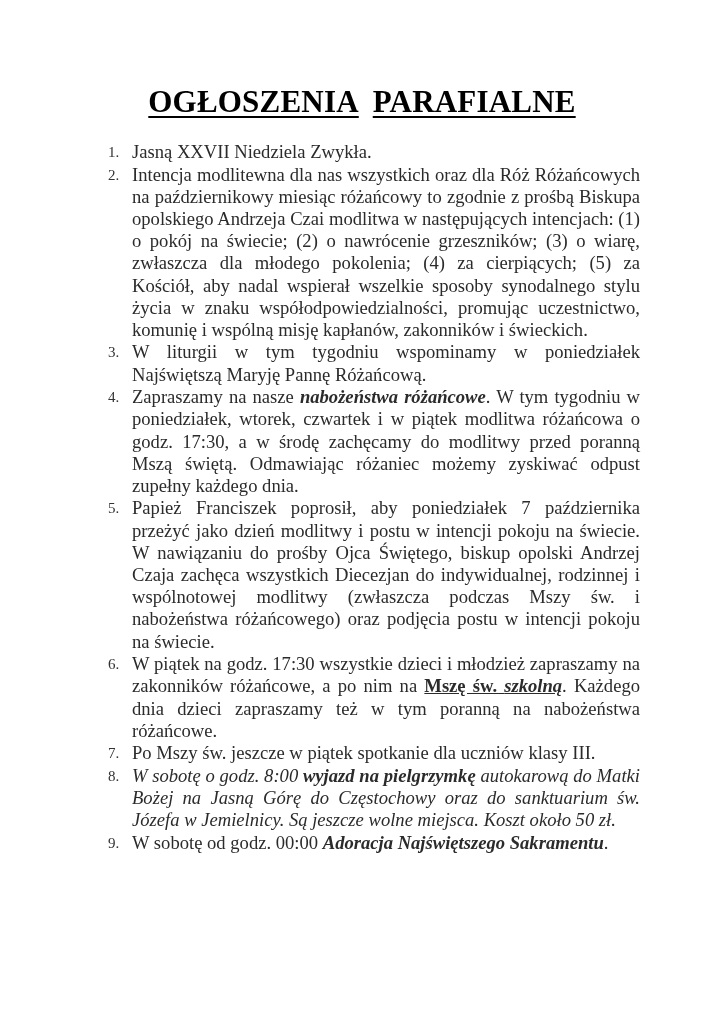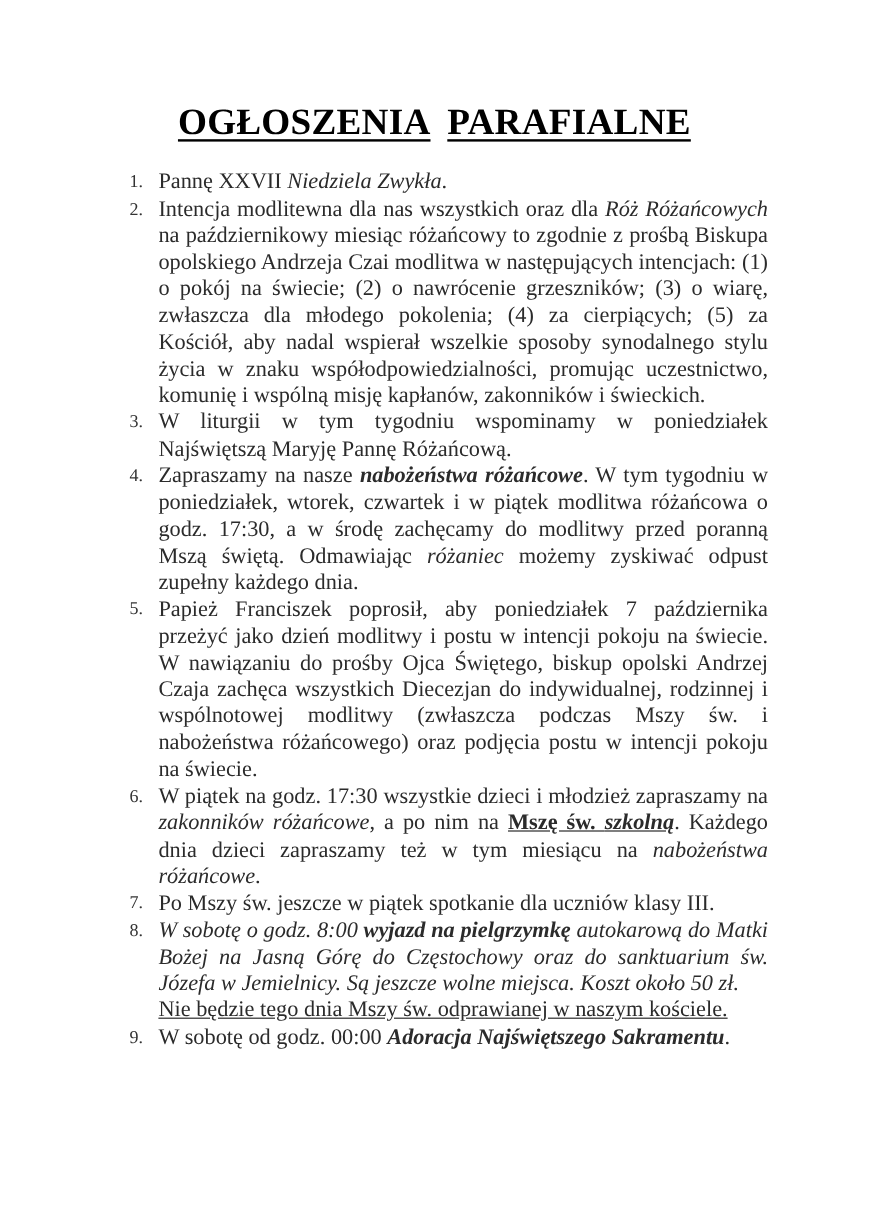--- a/index.html
+++ b/index.html
@@ -25,57 +25,56 @@
     margin: 0; padding: 0; list-style: none;
     font-size: 18.6px; line-height: 22.2px;
   }
   ol.list li {
     position: relative; padding-left: 24px; margin: 0 0 0.3px 0;
     text-align: justify;
   }
   ol.list li .num {
     position: absolute; left: 0; top: 0; font-size: 15px; color: #333;
   }
-  .i { font-style: italic; }
+  .i { }
   .b { font-weight: bold; }
   .bi { font-weight: bold; font-style: italic; }
   .u { text-decoration: underline; }
   .last-line { text-align-last: left; font-style: italic; }
   .block { display: block; }
 </style>
 </head>
 <body>
 
 <div class="page">
   <h1 class="title"><span>OGŁOSZENIA</span><span class="gap"> </span><span>PARAFIALNE</span></h1>
 
   <ol class="list">
     <li>
-      <span class="num">1.</span><span>Pannę XXVII </span><span class="i">Niedziela Zwykła</span><span>.</span>
+      <span class="num">1.</span><span>Jasną XXVII </span><span class="i">Niedziela Zwykła</span><span>.</span>
     </li>
     <li>
       <span class="num">2.</span><span>Intencja modlitewna dla nas wszystkich oraz dla </span><span class="i">Róż Różańcowych</span><span>  na październikowy miesiąc różańcowy to zgodnie z prośbą Biskupa opolskiego Andrzeja Czai modlitwa w następujących intencjach: (1) o pokój na świecie; (2) o nawrócenie grzeszników; (3) o wiarę, zwłaszcza dla młodego pokolenia; (4) za cierpiących; (5) za Kościół, aby nadal wspierał wszelkie sposoby synodalnego stylu życia w znaku współodpowiedzialności, promując uczestnictwo, komunię i wspólną misję kapłanów, zakonników i świeckich.</span>
     </li>
     <li>
       <span class="num">3.</span><span>W liturgii w tym tygodniu wspominamy w poniedziałek Najświętszą Maryję Pannę Różańcową.</span>
     </li>
     <li>
       <span class="num">4.</span><span>Zapraszamy na nasze </span><span class="bi">nabożeństwa różańcowe</span><span>. W tym tygodniu w poniedziałek, wtorek, czwartek i w piątek modlitwa różańcowa o godz. 17:30, a w środę zachęcamy do modlitwy przed poranną Mszą świętą. Odmawiając </span><span class="i">różaniec</span><span> możemy zyskiwać odpust zupełny każdego dnia.</span>
     </li>
     <li>
       <span class="num">5.</span><span>Papież Franciszek poprosił, aby poniedziałek 7 października przeżyć jako dzień modlitwy i postu w intencji pokoju na świecie. W nawiązaniu do prośby Ojca Świętego, biskup opolski Andrzej Czaja zachęca wszystkich Diecezjan do indywidualnej, rodzinnej i wspólnotowej modlitwy (zwłaszcza podczas Mszy św. i nabożeństwa różańcowego) oraz podjęcia postu w intencji pokoju na świecie.</span>
     </li>
     <li>
-      <span class="num">6.</span><span>W piątek na godz. 17:30 wszystkie dzieci i młodzież zapraszamy na </span><span class="i">zakonników różańcowe</span><span>, a po nim na </span><span class="b u">Mszę św. </span><span class="bi u">szkolną</span><span>. Każdego dnia dzieci zapraszamy też w tym miesiącu na </span><span class="i">nabożeństwa różańcowe</span><span>.</span>
+      <span class="num">6.</span><span>W piątek na godz. 17:30 wszystkie dzieci i młodzież zapraszamy na </span><span class="i">zakonników różańcowe</span><span>, a po nim na </span><span class="b u">Mszę św. </span><span class="bi u">szkolną</span><span>. Każdego dnia dzieci zapraszamy też w tym poranną na </span><span class="i">nabożeństwa różańcowe</span><span>.</span>
     </li>
     <li>
       <span class="num">7.</span><span>Po Mszy św. jeszcze w piątek spotkanie dla uczniów klasy III.</span>
     </li>
     <li>
       <span class="num">8.</span>
         <span class="block last-line"><span>W sobotę o godz. 8:00 </span><span class="b">wyjazd na pielgrzymkę</span><span> autokarową do Matki Bożej na Jasną Górę do Częstochowy oraz do sanktuarium św. Józefa w Jemielnicy. Są jeszcze wolne miejsca. Koszt około 50 zł.</span></span>
-        <span class="block u">Nie będzie tego dnia Mszy św. odprawianej w naszym kościele.</span>
     </li>
     <li>
       <span class="num">9.</span><span>W sobotę od godz. 00:00 </span><span class="bi">Adoracja Najświętszego Sakramentu</span><span>.</span>
     </li>
   </ol>
 </div>
 
 </body></html>

